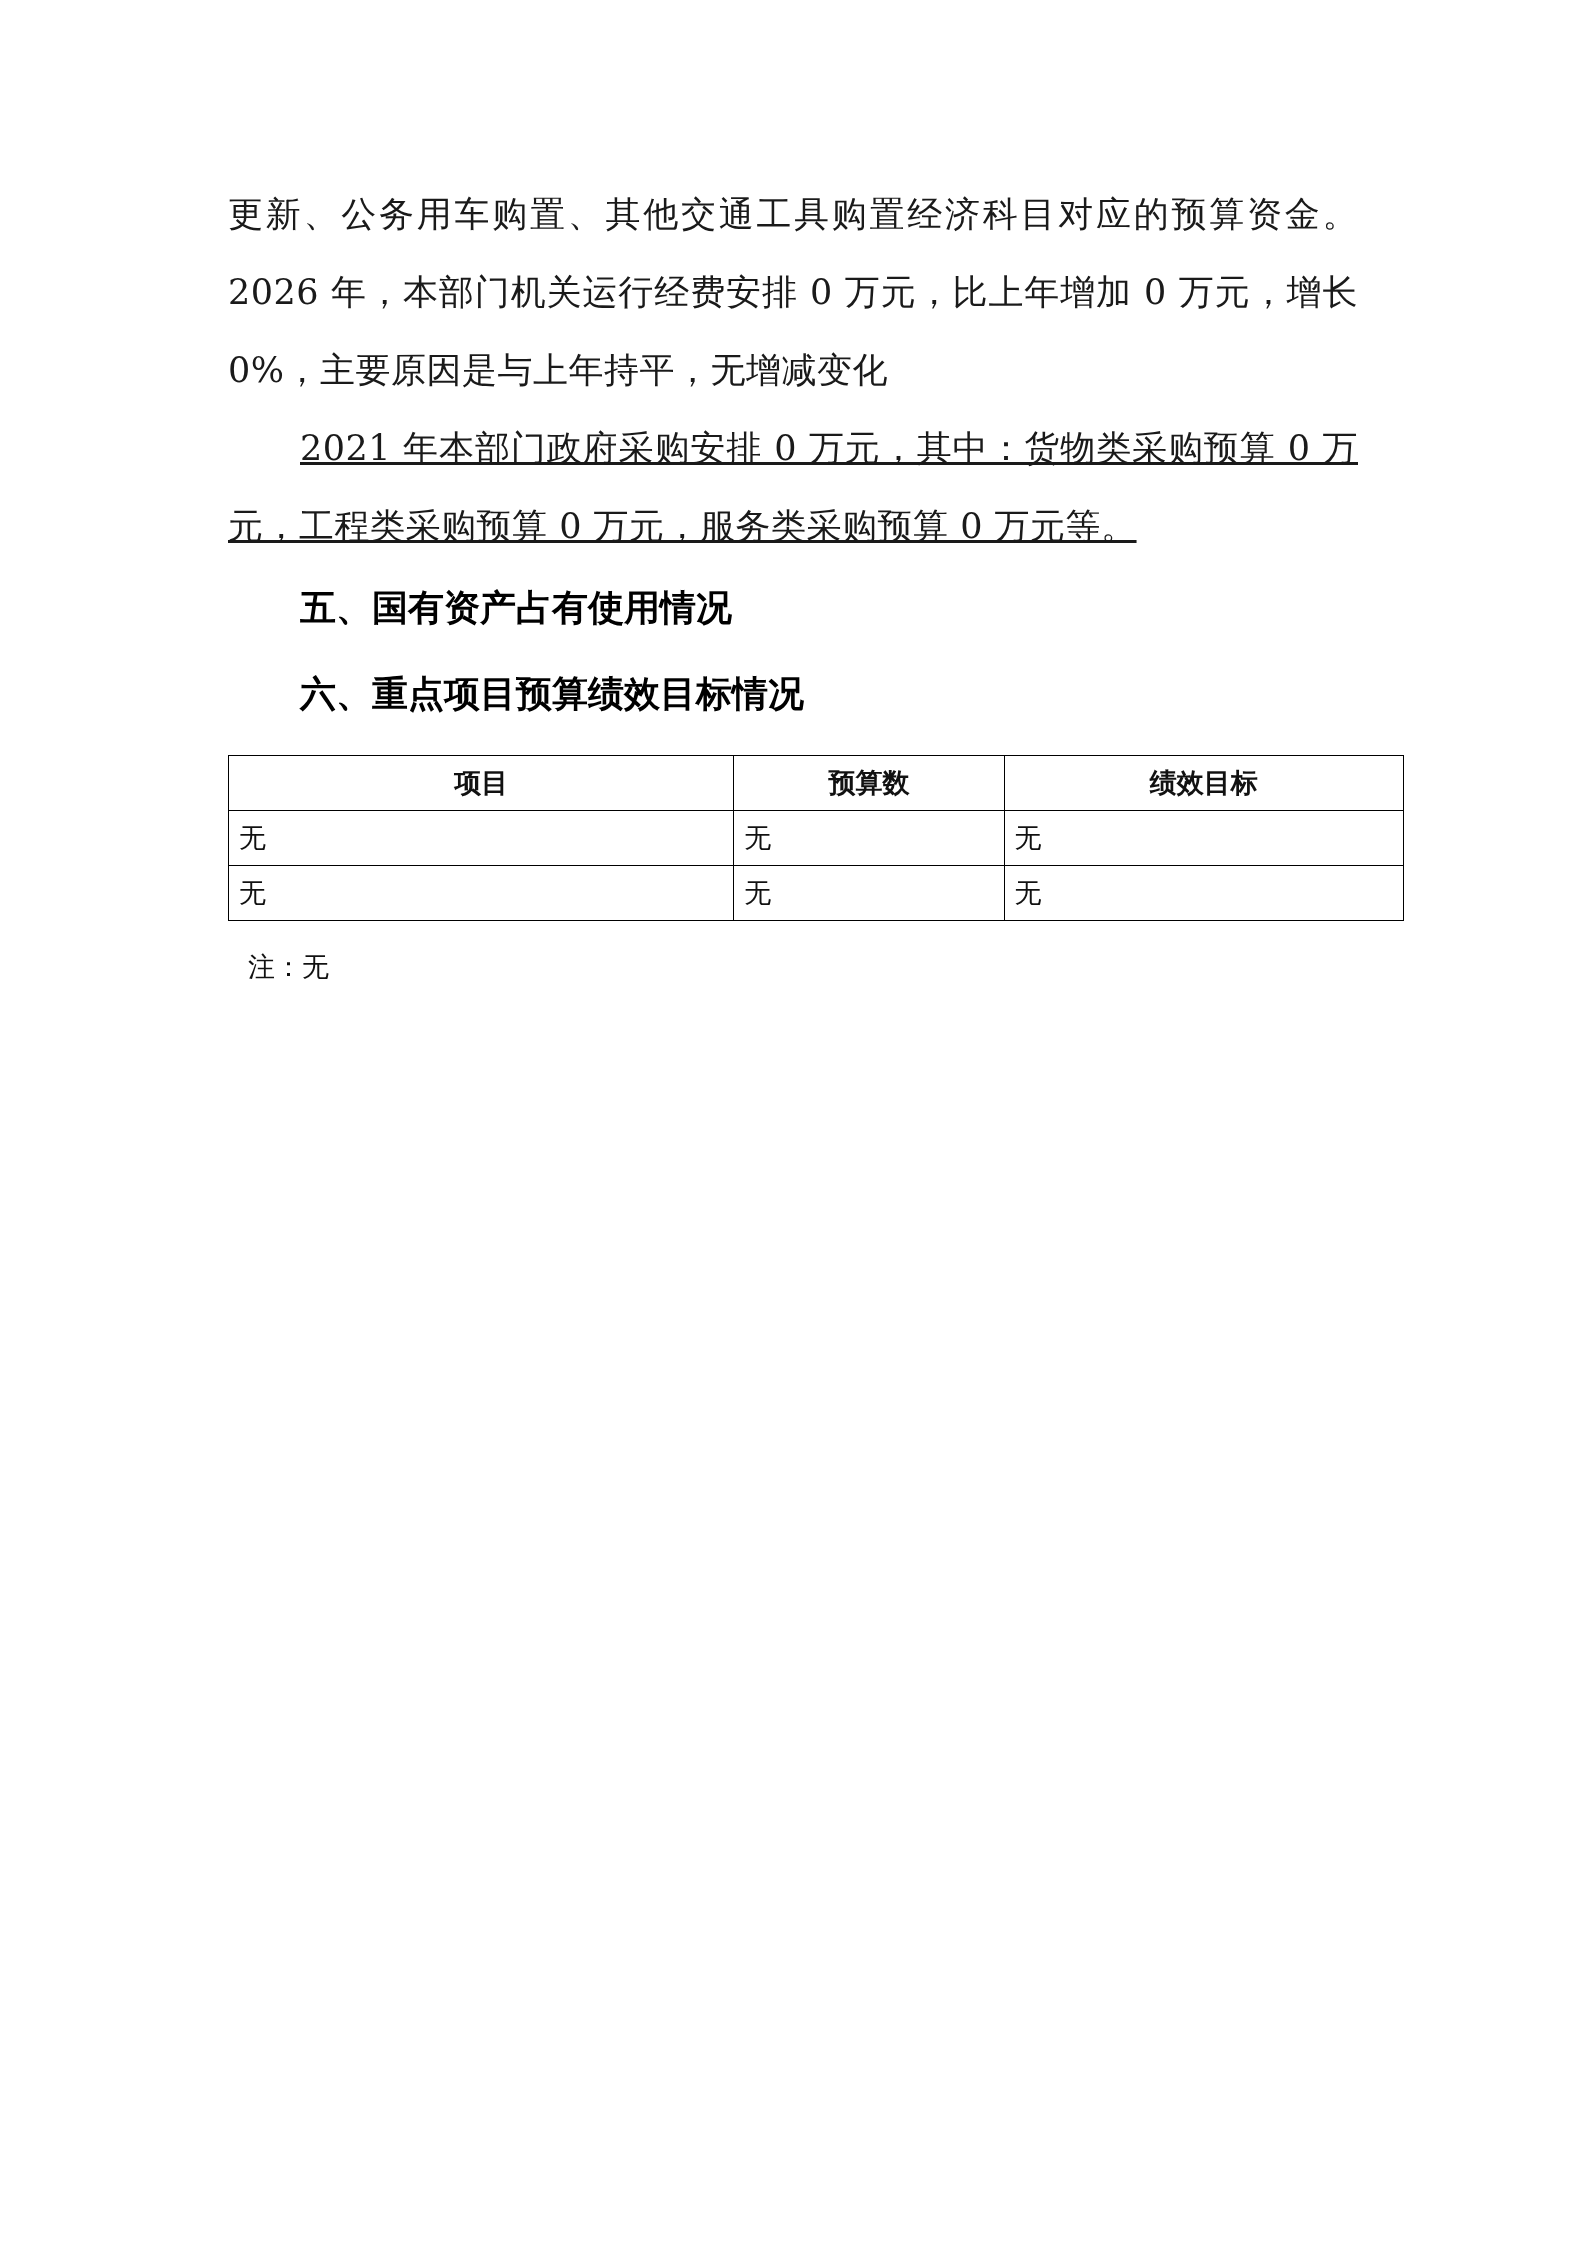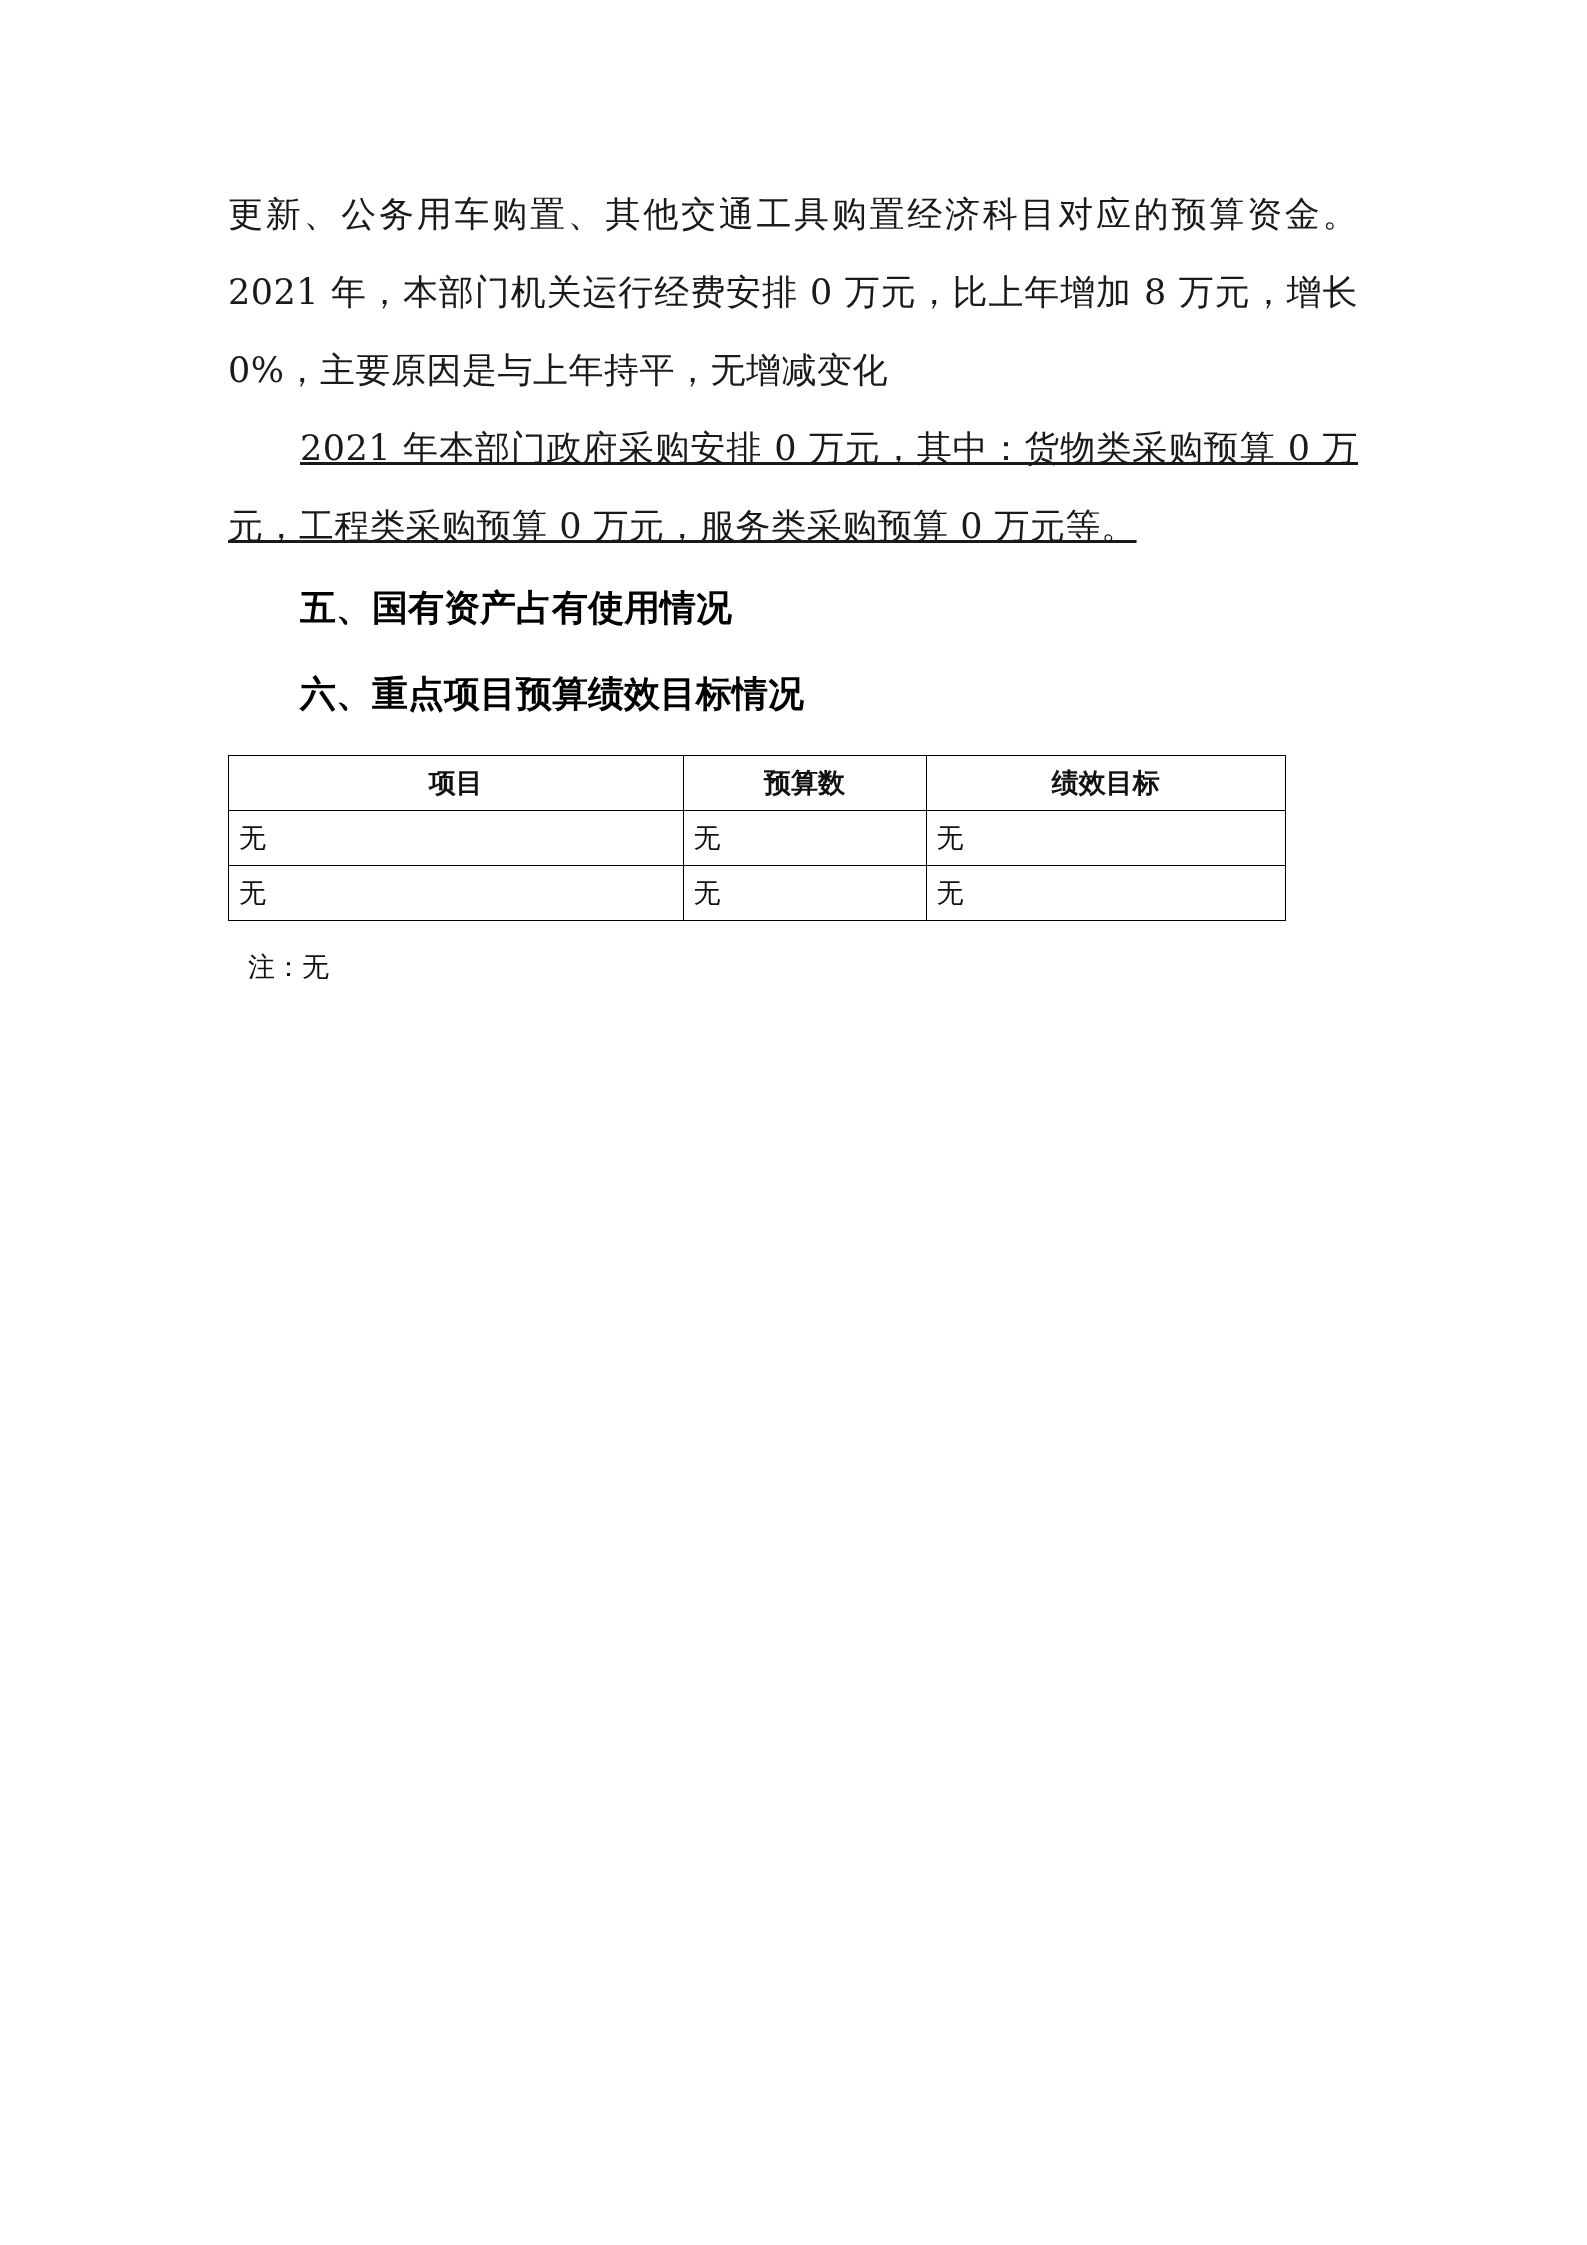--- a/index.html
+++ b/index.html
@@ -40,21 +40,21 @@
   .heading {
     font-family: "DejaVu Sans", "Liberation Sans", sans-serif;
     font-size: 36px;
     font-weight: bold;
     line-height: 86px;
     margin: 0;
     text-indent: 72px;
     color: #000000;
   }
   table.perf {
-    width: 1058px;
+    width: 1176px;
     border-collapse: collapse;
     margin-top: 18px;
     table-layout: fixed;
   }
   table.perf th, table.perf td {
     border: 1.5px solid #000000;
     font-family: "DejaVu Serif", "Liberation Serif", serif;
     font-size: 27px;
     color: #111111;
     height: 46px;
@@ -79,21 +79,21 @@
     padding-left: 4px;
     color: #111111;
   }
 </style>
 </head>
 <body>
 
 <div class="page">
   <div class="content">
 
-    <p class="para">更新、公务用车购置、其他交通工具购置经济科目对应的预算资金。2021 年，本部门机关运行经费安排 0 万元，比上年增加 8 万元，增长 0%，主要原因是与上年持平，无增减变化</p>
+    <p class="para">更新、公务用车购置、其他交通工具购置经济科目对应的预算资金。2026 年，本部门机关运行经费安排 0 万元，比上年增加 0 万元，增长 0%，主要原因是与上年持平，无增减变化</p>
 
 
     <p class="para indent">2021 年本部门政府采购安排 0 万元，其中：货物类采购预算 0 万元，工程类采购预算 0 万元，服务类采购预算 0 万元等。</p>
 
     <h2 class="heading">五、国有资产占有使用情况</h2>
 
 
     <h2 class="heading">六、重点项目预算绩效目标情况</h2>
 
 

